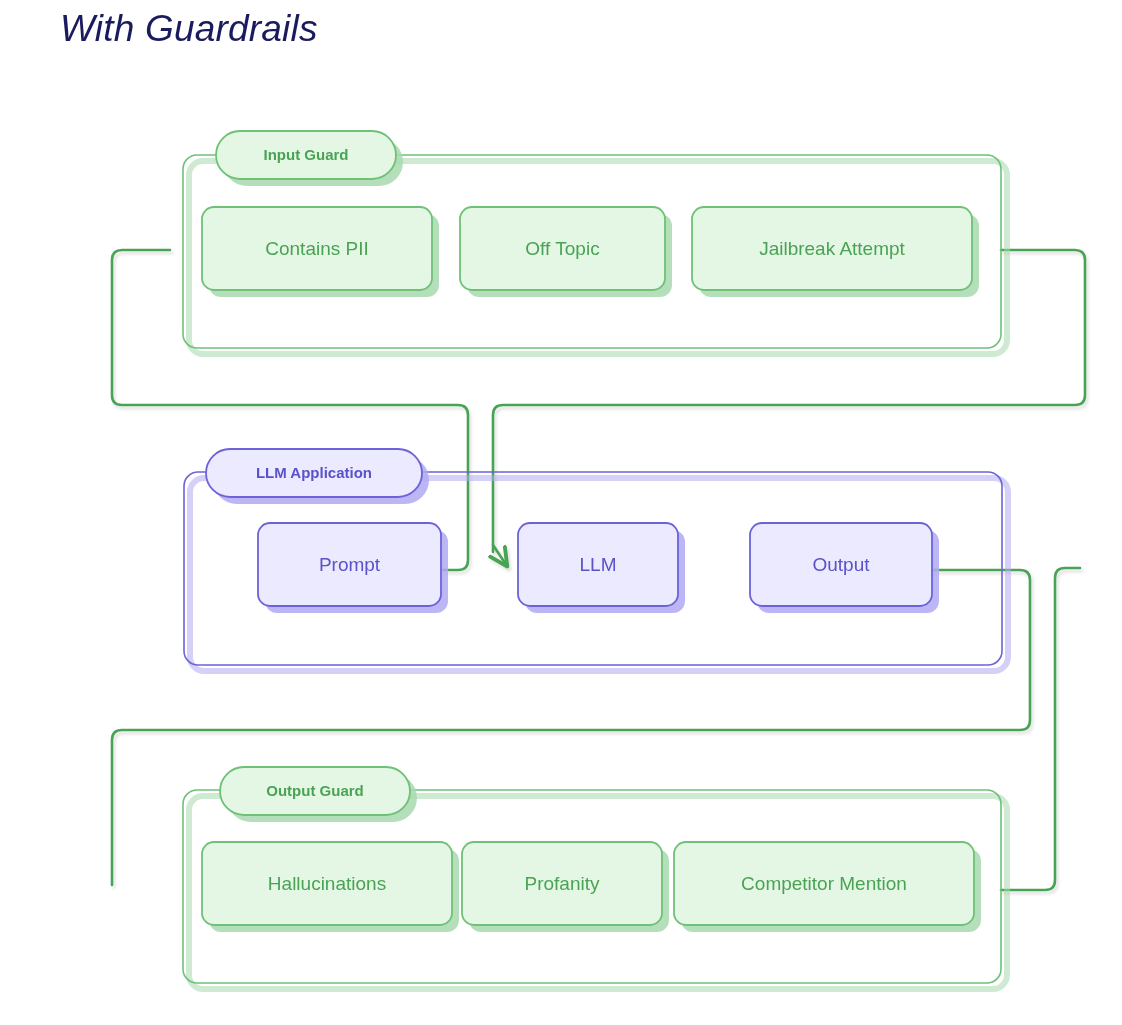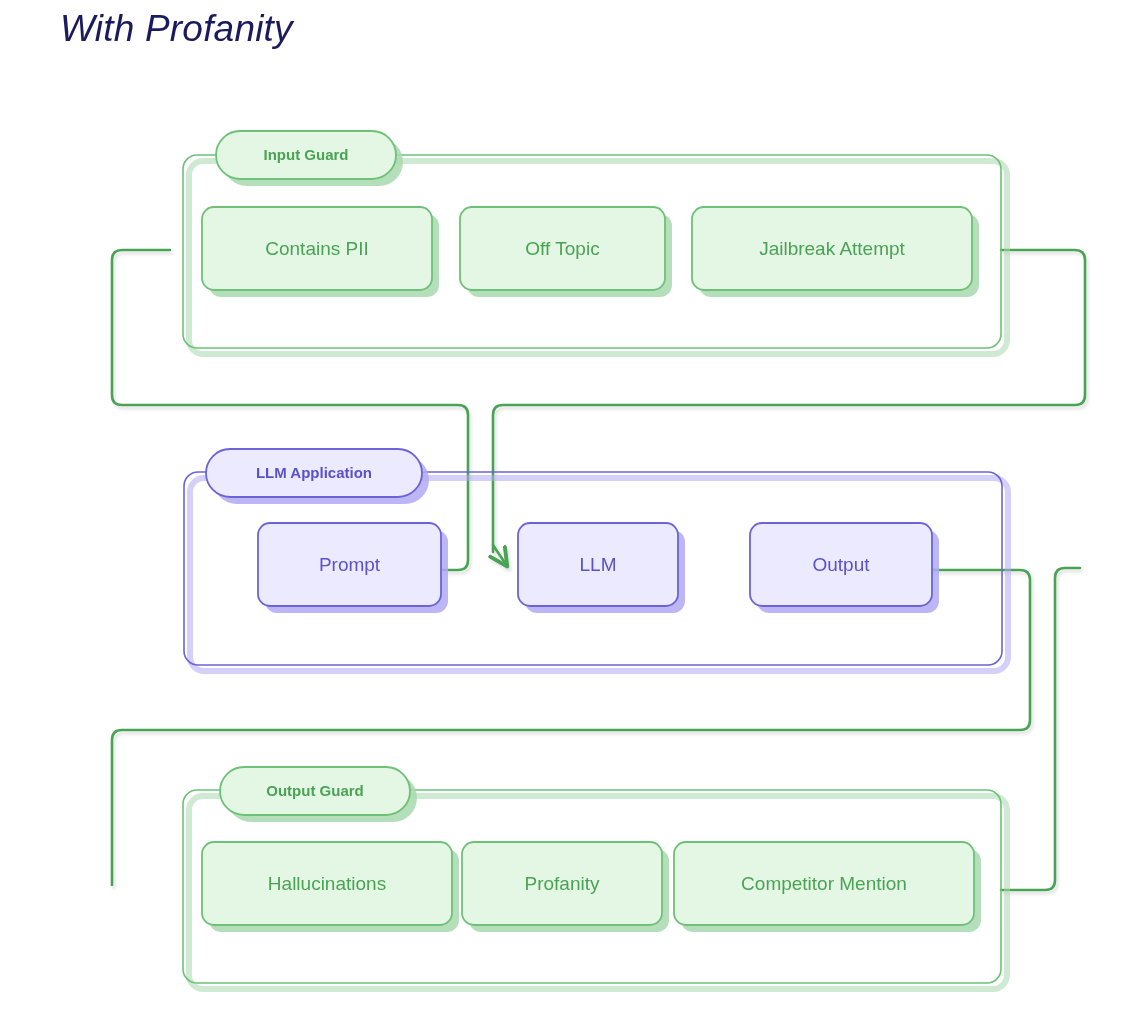--- a/index.html
+++ b/index.html
@@ -51,21 +51,21 @@
     font-weight: bold;
     text-anchor: middle;
     dominant-baseline: middle;
   }
 </style>
 </head>
 <body>
 
 <div id="diagram-root">
 
-  <div class="page-title">With Profanity</div>
+  <div class="page-title">With Guardrails</div>
 
   <svg class="layer" viewBox="0 0 1122 1025">
     <defs>
       <filter id="boxshadow" x="-30%" y="-30%" width="180%" height="180%">
         <feDropShadow dx="5" dy="5" stdDeviation="0.6" flood-color="#000000" flood-opacity="0.30"></feDropShadow>
       </filter>
       <filter id="linesoft" x="-30%" y="-30%" width="180%" height="180%">
         <feDropShadow dx="2" dy="3" stdDeviation="1.6" flood-color="#000000" flood-opacity="0.13"></feDropShadow>
       </filter>
       <marker id="arrow-green" markerWidth="9" markerHeight="9" refX="7.2" refY="4.2" orient="auto" markerUnits="strokeWidth">

